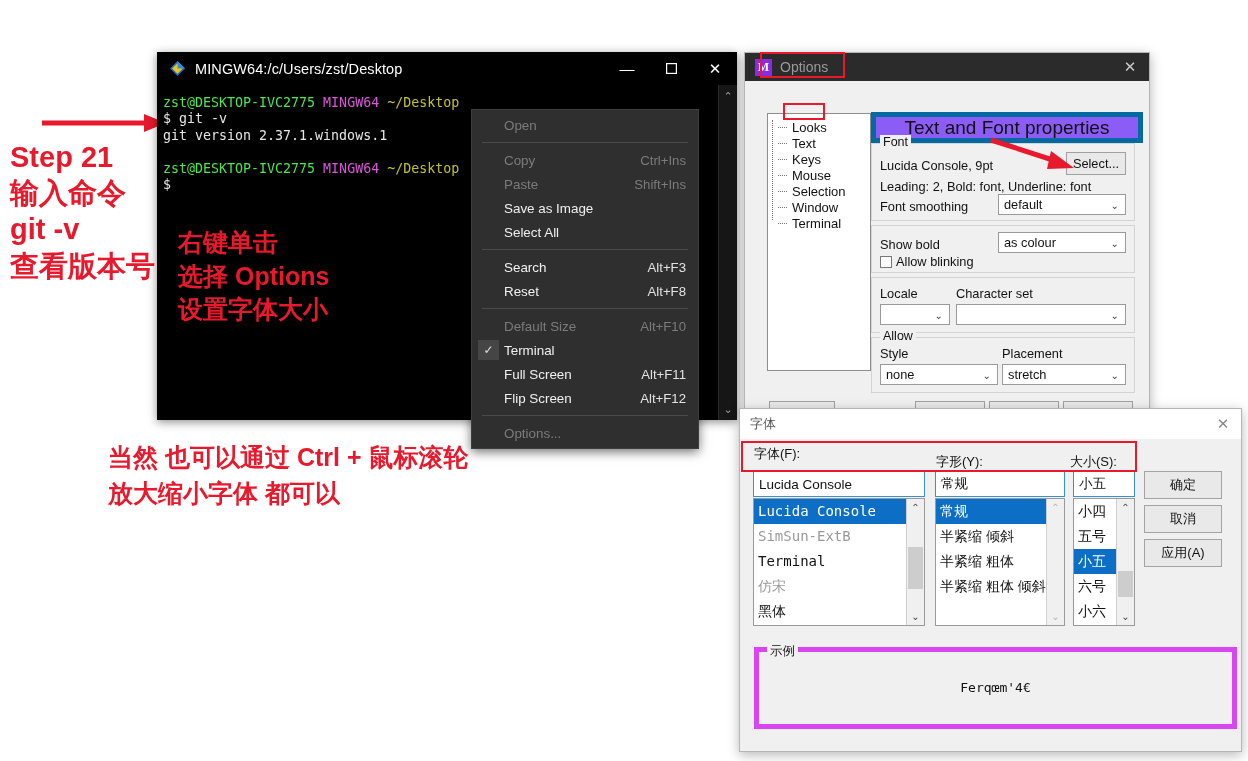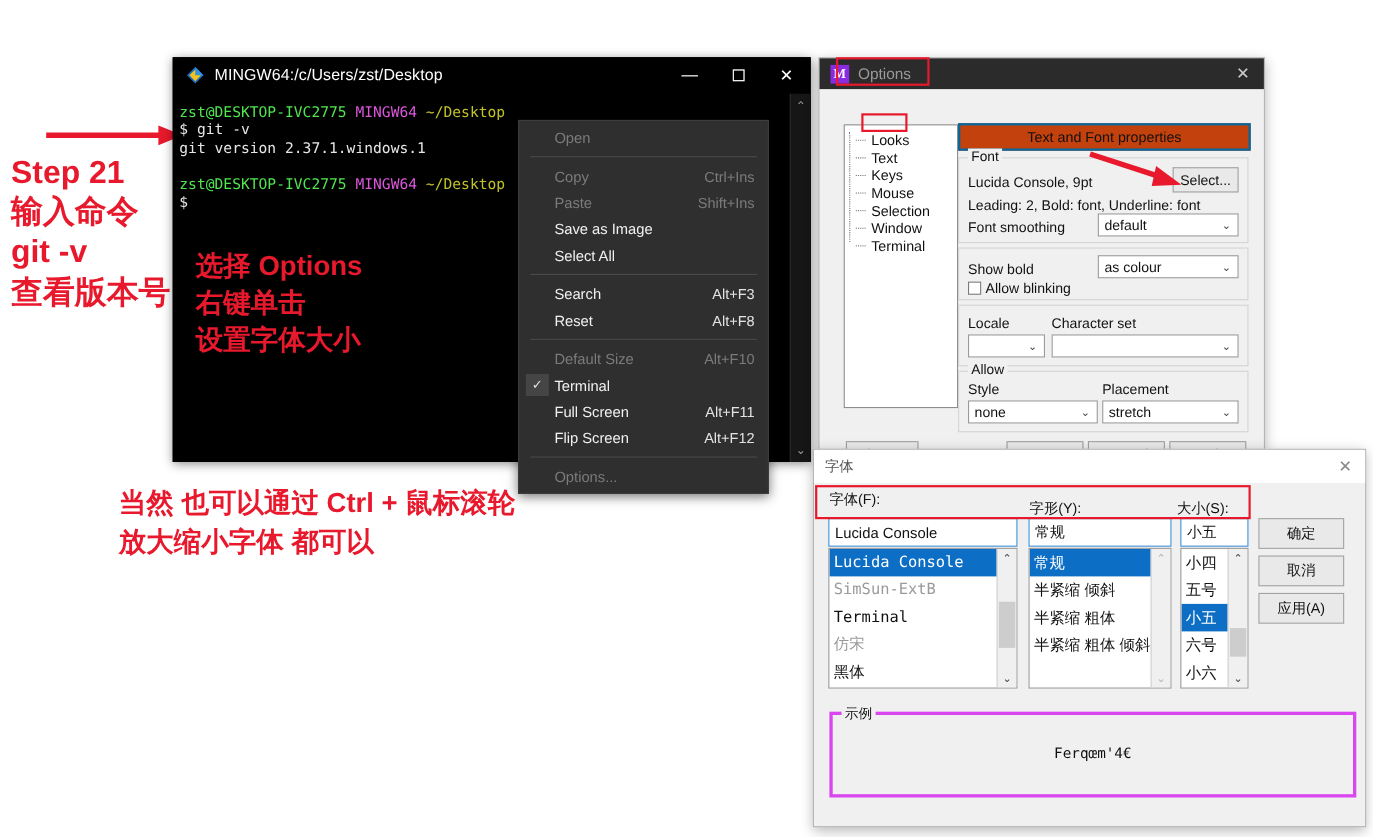--- a/index.html
+++ b/index.html
@@ -141,23 +141,23 @@
     content: ""; position: absolute; left: 4px; top: 7px; width: 9px;
     border-top: 1px dotted #777;
   }
   .tree-trunk {
     position: absolute; left: 4px; top: 6px; width: 0; height: 100px;
     border-left: 1px dotted #777;
   }
 
   #opt-header {
     position: absolute; left: 126px; top: 31px; width: 262px; height: 21px;
-    background: #c2410c; border: 2px solid #0369a1;
+    background: #8b5cf6; border: 5px solid #0369a1;
     display: flex; align-items: center; justify-content: center;
-    font-size: 13px; color: #111;
+    font-size: 19px; color: #111;
   }
 
   .grp {
     position: absolute; border: 1px solid #d4d4d4; background: transparent;
   }
   .grp-label {
     position: absolute; top: -9px; left: 8px; background: #f0f0f0;
     padding: 0 3px; font-size: 12.5px; color: #111;
   }
 
@@ -231,21 +231,21 @@
   .lbscroll .ar.dn { bottom: 0; }
   .lbscroll .thumb { position: absolute; left: 1px; width: 15px; background: #cdcdcd; }
 
   .fbtn {
     position: absolute; width: 78px; height: 28px; background: #e9e9e9;
     border: 1px solid #a3a3a3; font-size: 13px; color: #111;
     display: flex; align-items: center; justify-content: center; box-sizing: border-box;
   }
   #sample-grp {
     position: absolute; left: 14px; top: 238px; width: 473px; height: 72px;
-    border: 3px solid #d946ef;
+    border: 5px solid #d946ef;
   }
   #sample-grp .grp-label { background: #f0f0f0; }
   #sample-text {
     position: absolute; left: 0; right: 0; top: 28px; text-align: center;
     font-family: "DejaVu Sans Mono", "Liberation Mono", monospace;
     font-size: 13px; color: #111;
   }
 
   
   .redbox { position: absolute; border: 2px solid #e8192c; box-sizing: border-box; }
@@ -294,22 +294,22 @@
       <div id="term-text"><div><span class="c-green">zst@DESKTOP-IVC2775 </span><span class="c-mag">MINGW64 </span><span class="c-yel">~/Desktop</span></div><div><span class="c-white">$ git -v</span></div><div><span class="c-white">git version 2.37.1.windows.1</span></div><div><span class="c-white"> </span></div><div><span class="c-green">zst@DESKTOP-IVC2775 </span><span class="c-mag">MINGW64 </span><span class="c-yel">~/Desktop</span></div><div><span class="c-white">$</span></div></div>
 
       <div id="term-scroll">
         <div class="sb-arrow" id="sb-up">⌃</div>
         <div class="sb-arrow" id="sb-down">⌄</div>
       </div>
     </div>
   </div>
 
   <div class="abs red-note" id="ann-term">
+    <div>右键单击</div>
     <div>选择 Options</div>
-    <div>右键单击</div>
     <div>设置字体大小</div>
   </div>
 
   <div class="abs" id="ctxmenu">
       <div class="mi disabled">
         <span>Open</span>
       </div>
       <div class="mi-sep"></div>
       <div class="mi disabled">
         <span>Copy</span>

